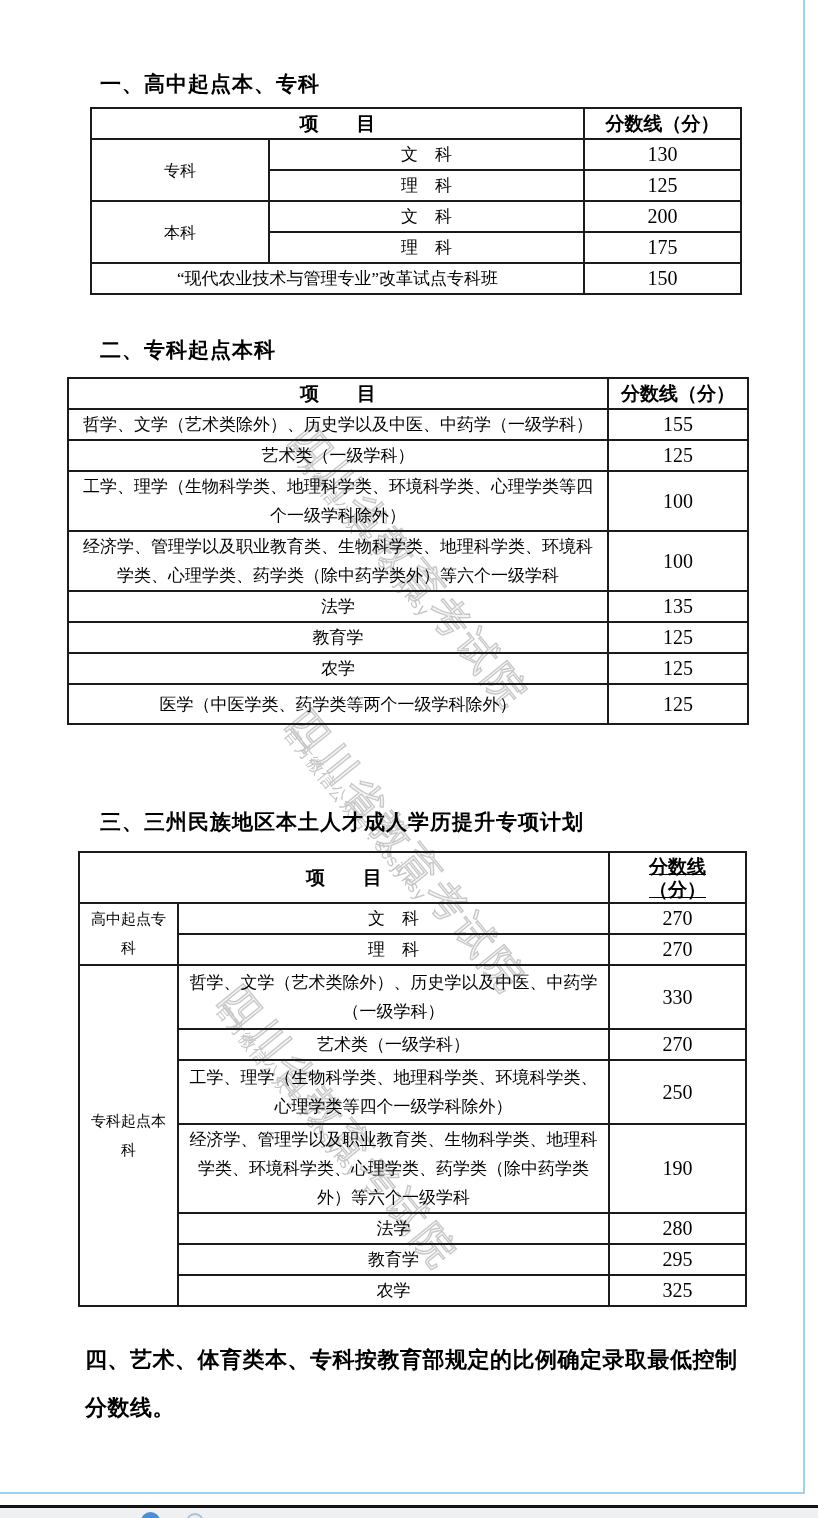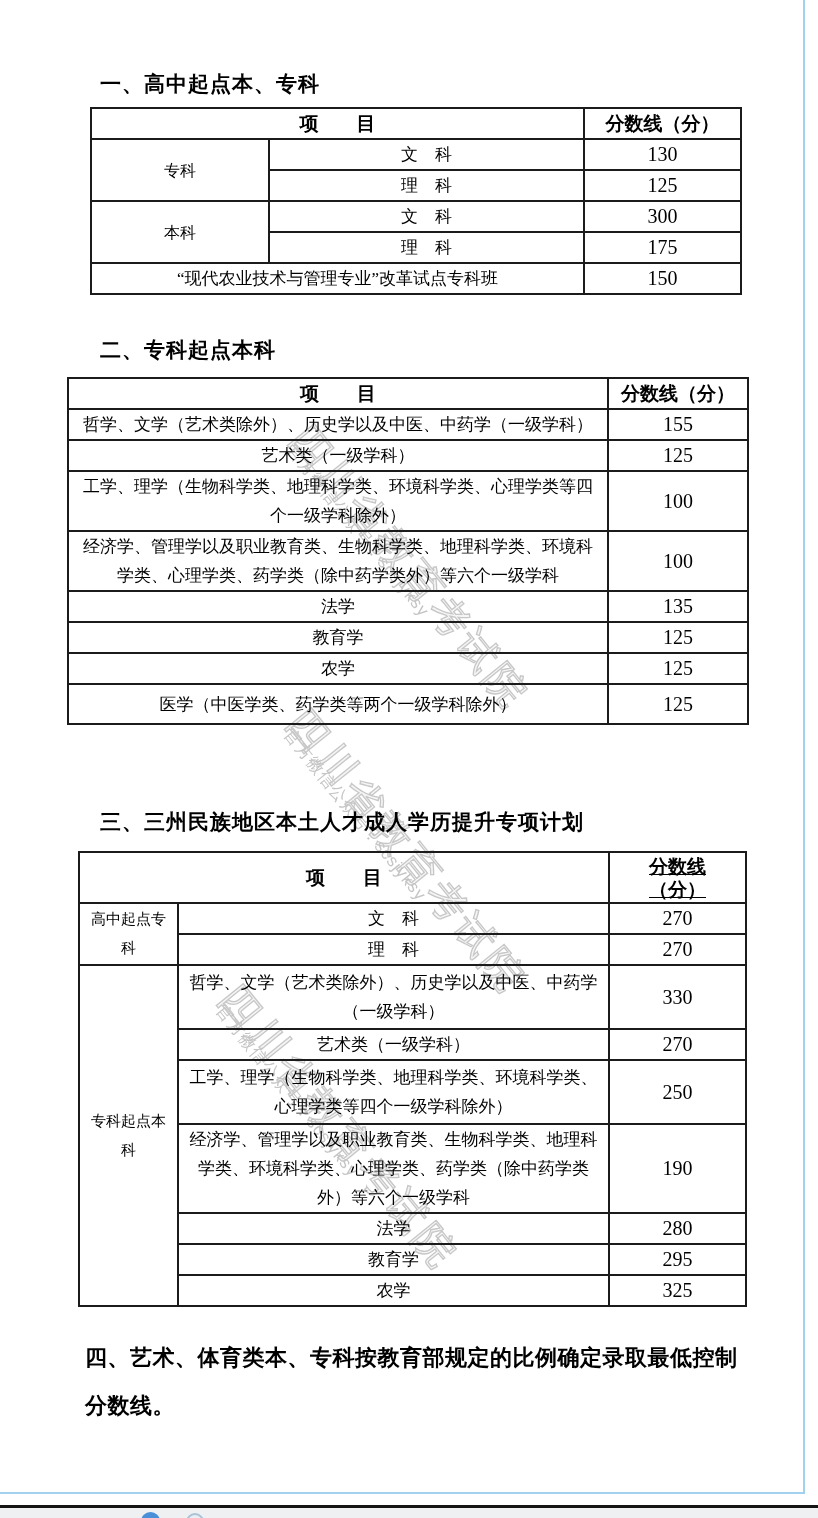--- a/index.html
+++ b/index.html
@@ -13,21 +13,21 @@
   .wm-big{font-family:"Liberation Sans", sans-serif;font-size:40px;letter-spacing:4px;
         white-space:nowrap;color:rgba(225,225,225,0.35);-webkit-text-stroke:1.3px #c7c7c7;line-height:1.1;}
   .wm-small{font-family:"Liberation Sans", sans-serif;font-size:17px;letter-spacing:1px;
         white-space:nowrap;color:#c5c5c5;margin-top:-16px;margin-left:8px;}
   
   .doc-title{position:absolute;left:0;top:13px;width:100%;text-align:center;
         font-size:21px;color:#3a3534;z-index:2;}
   .sec-head{position:absolute;font-family:"Liberation Sans", sans-serif;font-weight:bold;
         font-size:21px;letter-spacing:1px;color:#000;z-index:2;}
   .sec4{position:absolute;left:85px;top:1336px;width:662px;
-        font-family:Liberation Mono, monospace;font-weight:bold;font-size:22px;
+        font-family:Liberation Sans, sans-serif;font-weight:bold;font-size:22px;
         line-height:48px;letter-spacing:0.5px;color:#000;z-index:2;}
   
   table{border-collapse:collapse;table-layout:fixed;position:absolute;z-index:2;background:transparent;}
   td,th{border:2px solid #1b1b1b;text-align:center;vertical-align:middle;padding:0 8px;
         font-size:17px;line-height:29px;font-weight:normal;}
   th{font-size:19px;font-weight:bold;border-radius:14px;}
   .score{font-family:"Liberation Serif", serif;font-size:20px;}
   .grp{font-size:16px;}
   .t1{left:90px;top:107px;width:650px;}
   .t2{left:67px;top:377px;width:680px;}
@@ -81,21 +81,21 @@
       <td>文　科</td>
       <td class="score">130</td>
     </tr>
     <tr style="height:29px">
       <td>理　科</td>
       <td class="score">125</td>
     </tr>
     <tr style="height:29px">
       <td rowspan="2" class="grp">本科</td>
       <td>文　科</td>
-      <td class="score">300</td>
+      <td class="score">200</td>
     </tr>
     <tr style="height:29px">
       <td>理　科</td>
       <td class="score">175</td>
     </tr>
     <tr style="height:31px">
       <td colspan="2">“现代农业技术与管理专业”改革试点专科班</td>
       <td class="score">150</td>
     </tr>
   </tbody>

